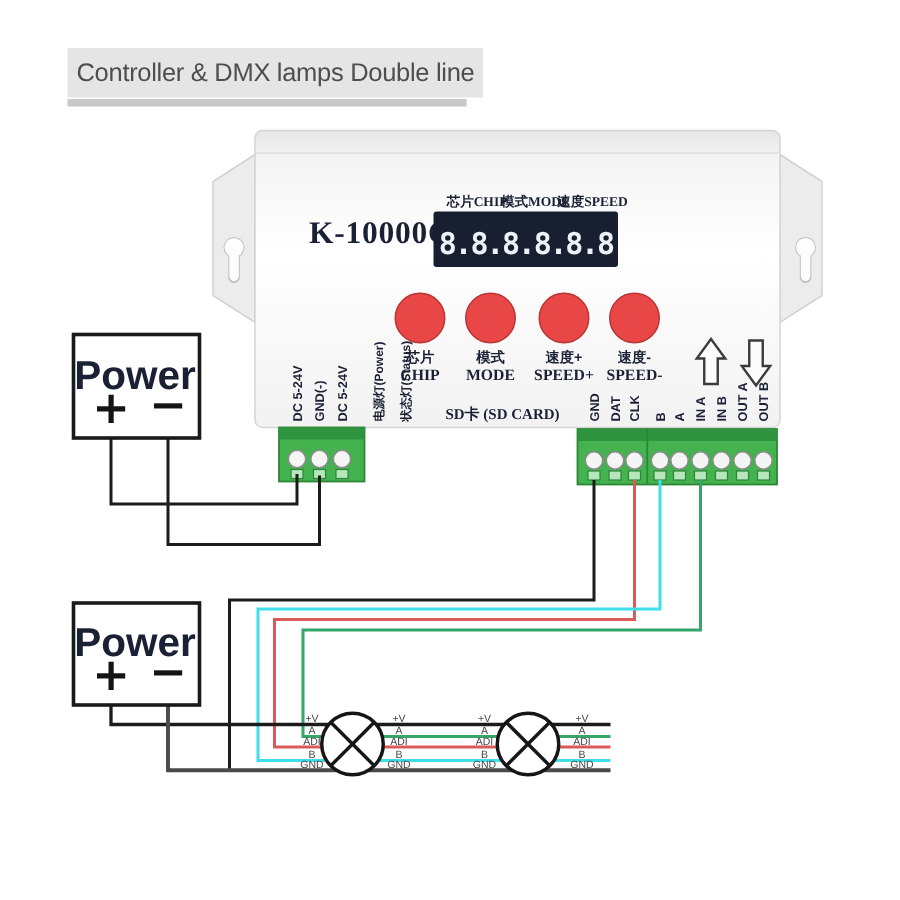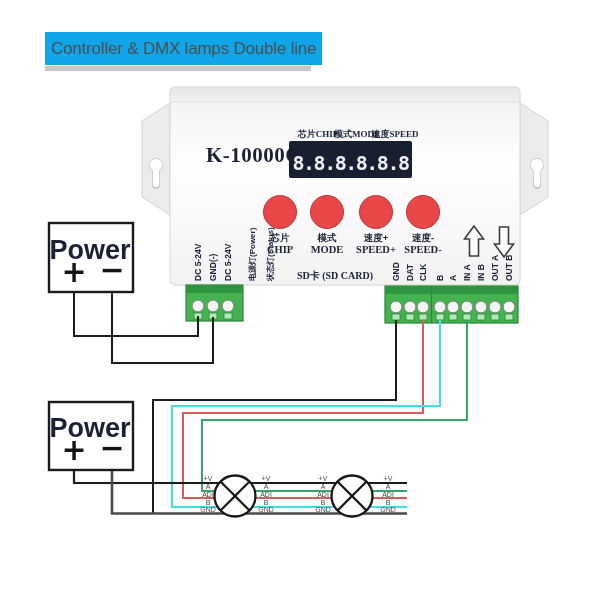--- a/index.html
+++ b/index.html
@@ -1,19 +1,19 @@
 <!DOCTYPE html>
 <html><head>
 <meta charset="utf-8">
 <style>
   html,body{margin:0;padding:0;background:#ffffff;}
   #stage{position:relative;width:600px;height:600px;background:#ffffff;overflow:hidden;
          font-family:"Liberation Sans","DejaVu Sans",sans-serif;}
   .title{position:absolute;left:45px;top:32px;height:33px;line-height:33px;padding:0 6px;
-         background:#0ea5e9;color:#4d4d4d;font-size:17px;letter-spacing:-0.2px;white-space:nowrap;}
+         background:#e5e5e5;color:#4d4d4d;font-size:17px;letter-spacing:-0.2px;white-space:nowrap;}
   .title-bar{position:absolute;left:45px;top:66px;width:266px;height:5px;background:#c8c8c8;}
   svg{position:absolute;left:0;top:0;}
   text{fill:#1b2135;}
   .serifb{font-family:"Liberation Serif","DejaVu Serif",serif;font-weight:bold;}
   .sansb{font-family:"Liberation Sans","DejaVu Sans",sans-serif;font-weight:bold;}
   .hdrlbl{font-size:9px;text-anchor:middle;}
   .model{font-size:21px;letter-spacing:0.5px;}
   .digits{font-family:"DejaVu Sans Mono",monospace;font-weight:bold;font-size:20px;
           letter-spacing:-1.5px;fill:#edf1f8;text-anchor:middle;}
   .btncn{font-size:9.5px;text-anchor:middle;}

